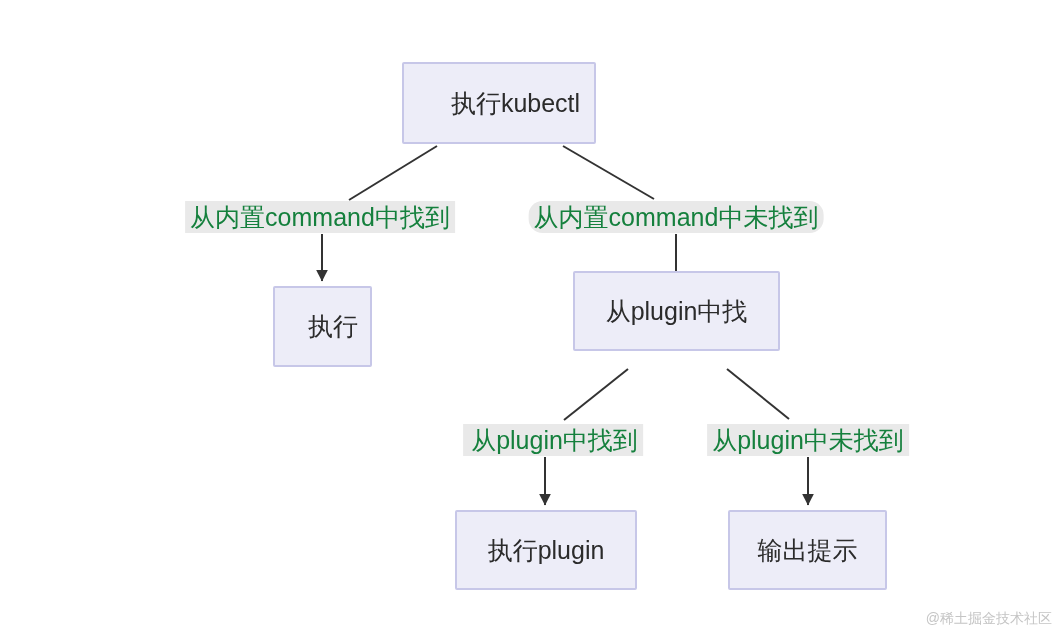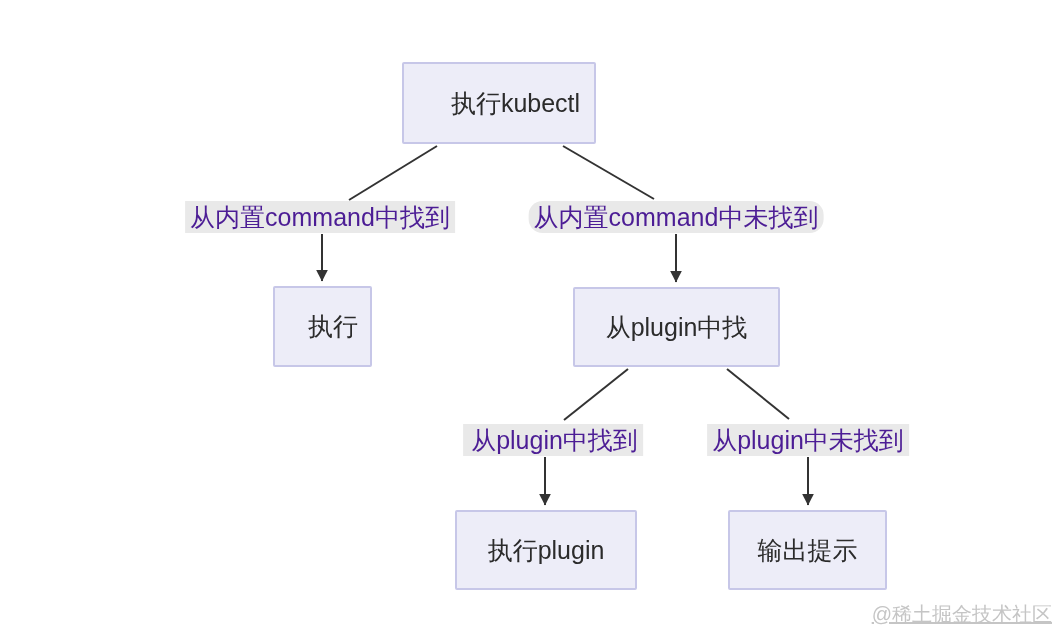--- a/index.html
+++ b/index.html
@@ -35,45 +35,44 @@
     background: #ededf8;
     border: 2px solid #c7c7e8;
     border-radius: 2px;
     font-size: 25px;
     color: #2b2b2b;
     box-sizing: border-box;
     white-space: nowrap;
   }
   #node-root            { left: 402px; top: 62px;  width: 194px; height: 82px; padding-left: 33px; }
   #node-execute         { left: 273px; top: 286px; width: 99px;  height: 81px; padding-left: 21px; }
-  #node-plugin-search   { left: 573px; top: 287px; width: 207px; height: 80px; text-align: right; }
+  #node-plugin-search   { left: 573px; top: 271px; width: 207px; height: 80px; text-align: right; }
   #node-execute-plugin  { left: 455px; top: 510px; width: 182px; height: 80px; }
   #node-output-hint     { left: 728px; top: 510px; width: 159px; height: 80px; text-align: right; }
   .edge-label {
     position: absolute;
     transform: translate(-50%, -50%);
     background: #e9e9e9;
-    color: #4c1d95;
+    color: #15803d;
     font-size: 25px;
     line-height: 30px;
     padding: 1px 5px;
     white-space: nowrap;
   }
   #label-builtin-found     { left: 320px; top: 217px; }
   #label-builtin-not-found { left: 676px; top: 217px; border-radius: 14px; }
   #label-plugin-found      { left: 553px; top: 440px; padding-left: 8px; }
   #label-plugin-not-found  { left: 808px; top: 440px; }
   .watermark {
     position: absolute;
     right: 12px;
     bottom: 12px;
-    font-size: 20px;
+    font-size: 14px;
     color: #c5c5c5;
     white-space: nowrap;
-    text-decoration: underline;
   }
 </style>
 </head>
 <body>
 
 <div class="canvas">
 
   <svg class="connector-layer" viewBox="0 0 1064 640" xmlns="http://www.w3.org/2000/svg">
     <defs>
       <marker id="arrow" markerWidth="6.5" markerHeight="6" refX="5.7" refY="3" orient="auto" markerUnits="strokeWidth">

